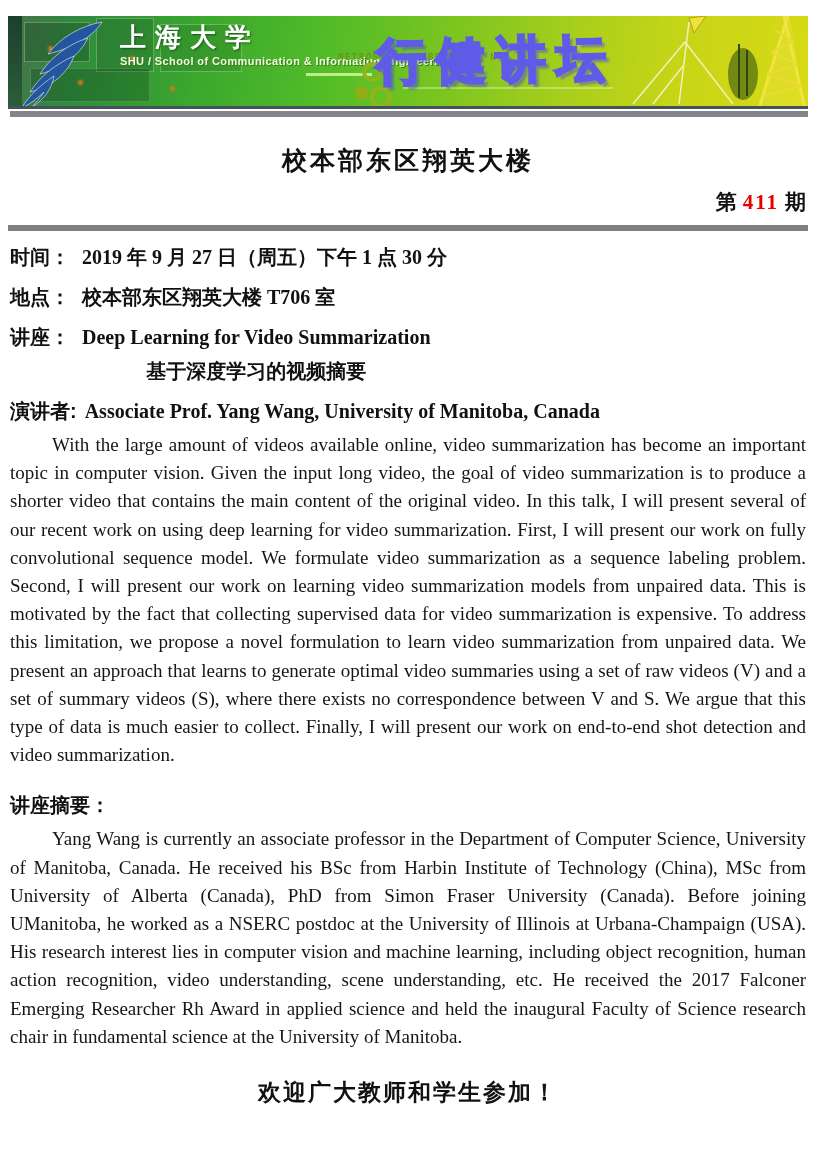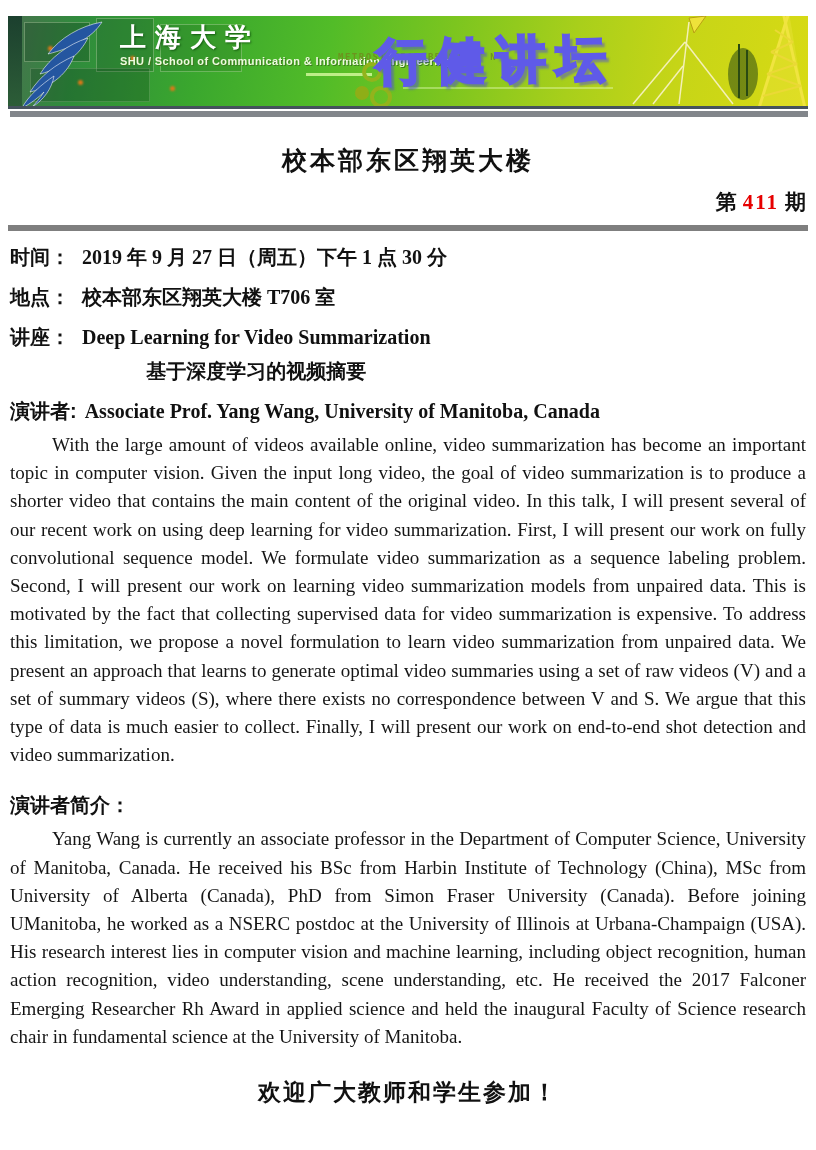--- a/index.html
+++ b/index.html
@@ -157,18 +157,18 @@
       </div>
     </div>
     <div class="drow">
       <div class="dlabel wide">演讲者:</div>
       <div class="dvalue">Associate Prof. Yang Wang, University of Manitoba, Canada</div>
     </div>
   </div>
 
   <p class="para">With the large amount of videos available online, video summarization has become an important topic in computer vision. Given the input long video, the goal of video summarization is to produce a shorter video that contains the main content of the original video. In this talk, I will present several of our recent work on using deep learning for video summarization. First, I will present our work on fully convolutional sequence model. We formulate video summarization as a sequence labeling problem. Second, I will present our work on learning video summarization models from unpaired data. This is motivated by the fact that collecting supervised data for video summarization is expensive. To address this limitation, we propose a novel formulation to learn video summarization from unpaired data. We present an approach that learns to generate optimal video summaries using a set of raw videos (V) and a set of summary videos (S), where there exists no correspondence between V and S. We argue that this type of data is much easier to collect. Finally, I will present our work on end-to-end shot detection and video summarization.</p>
 
-  <div class="sec-heading">演讲者简介：</div>
+  <div class="sec-heading">讲座摘要：</div>
   <p class="para">Yang Wang is currently an associate professor in the Department of Computer Science, University of Manitoba, Canada. He received his BSc from Harbin Institute of Technology (China), MSc from University of Alberta (Canada), PhD from Simon Fraser University (Canada). Before joining UManitoba, he worked as a NSERC postdoc at the University of Illinois at Urbana-Champaign (USA). His research interest lies in computer vision and machine learning, including object recognition, human action recognition, video understanding, scene understanding, etc. He received the 2017 Falconer Emerging Researcher Rh Award in applied science and held the inaugural Faculty of Science research chair in fundamental science at the University of Manitoba.</p>
 
   <div class="footer">欢迎广大教师和学生参加！</div>
 
 </div>
 
 </body></html>

